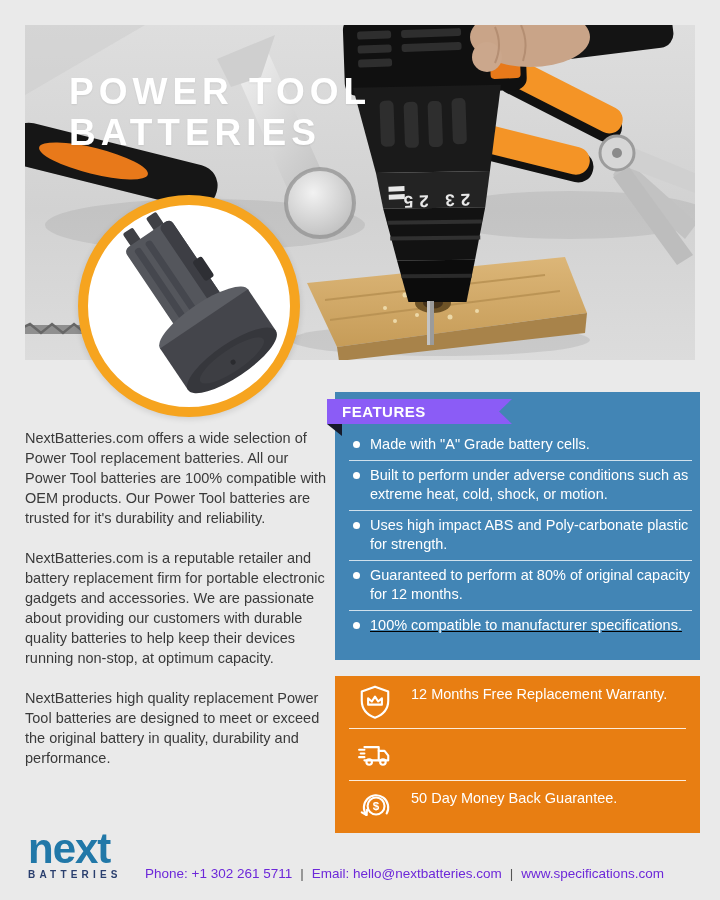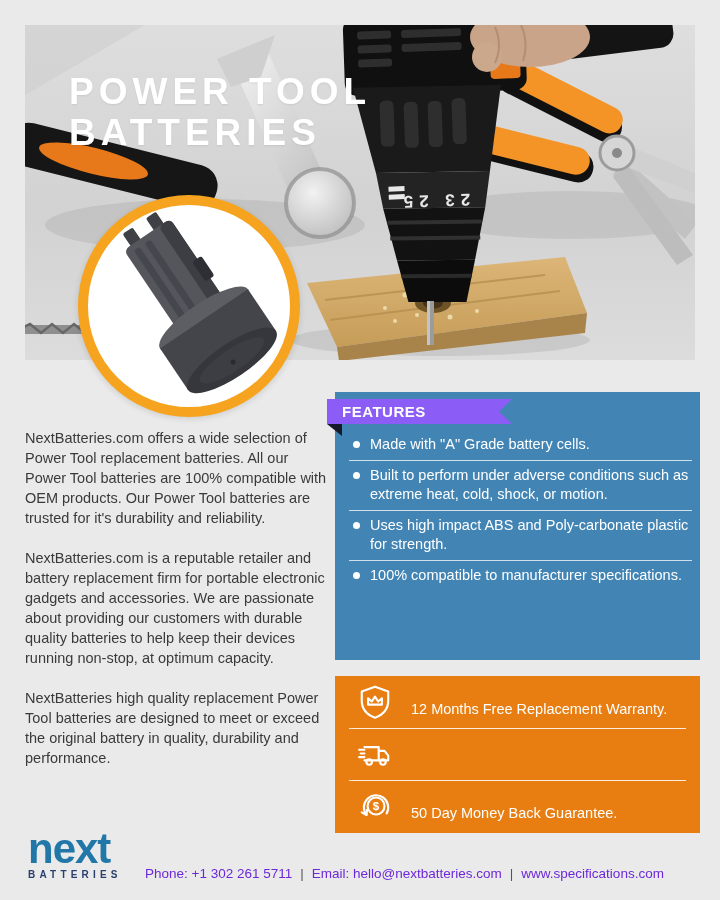--- a/index.html
+++ b/index.html
@@ -40,21 +40,21 @@
   .features-box {
     position:absolute; left:335px; top:392px; width:365px; height:268px;
     background:#4285b5;
   }
   .features-list { padding:38px 8px 8px 14px; }
   .feature-item {
     display:flex; align-items:flex-start; gap:10px;
     padding:5px 2px 6px 4px;
     border-bottom:1px solid rgba(255,255,255,0.75);
   }
-  .feature-item:last-child { border-bottom:none; }
+  .feature-item:last-child { border-bottom:none;text-decoration:underline; }
   .feature-dot {
     width:7px; height:7px; border-radius:50%; background:#ffffff;
     flex:none; margin-top:6px;
   }
   .feature-text { color:#ffffff; font-size:14.5px; line-height:19px; }
   .features-ribbon {
     position:absolute; left:327px; top:399px; width:185px; height:25px;
     background:#8b5cf6; color:#ffffff; font-weight:bold; font-size:15px;
     letter-spacing:0.5px; line-height:25px; padding-left:15px;
     clip-path:polygon(0 0, 100% 0, 93% 50%, 100% 100%, 0 100%);
@@ -65,21 +65,21 @@
     background:#161a2b; clip-path:polygon(0 0, 100% 0, 100% 100%);
     z-index:2;
   }
   
   .guarantee-box {
     position:absolute; left:335px; top:676px; width:365px; height:157px;
     background:#e87e12; padding:4px 14px;
     display:flex; flex-direction:column; justify-content:center;
   }
   .guarantee-row {
-    display:flex; align-items:flex-end; gap:18px;
+    display:flex; align-items:flex-start; gap:18px;
     padding:7px 2px 8px 8px;
     border-bottom:1px solid rgba(255,255,255,0.85);
   }
   .guarantee-row:last-child { border-bottom:none; }
   .guarantee-icon { flex:none; width:36px; height:36px; }
   .guarantee-text { color:#ffffff; font-size:14.5px; line-height:21px; }
   
   .footer-logo { position:absolute; left:28px; top:830px; width:120px; }
   .logo-primary {
     color:#2178a8; font-size:42px; font-weight:bold; line-height:38px;
@@ -260,20 +260,24 @@
     <div class="feature-item">
       <span class="feature-dot"></span>
       <span class="feature-text">Built to perform under adverse conditions such as extreme heat, cold, shock, or motion.</span>
     </div>
     <div class="feature-item">
       <span class="feature-dot"></span>
       <span class="feature-text">Uses high impact ABS and Poly-carbonate plastic for strength.</span>
     </div>
     <div class="feature-item">
       <span class="feature-dot"></span>
+      <span class="feature-text">Guaranteed to perform at 80% of original capacity for 12 months.</span>
+    </div>
+    <div class="feature-item">
+      <span class="feature-dot"></span>
       <span class="feature-text">100% compatible to manufacturer specifications.</span>
     </div>
   </div>
 </div>
 <div class="features-ribbon">FEATURES</div>
 <div class="ribbon-fold"></div>
 
 <div class="guarantee-box">
   <div class="guarantee-row">
     <svg class="guarantee-icon" viewBox="0 0 34 34" fill="none" stroke="#ffffff" stroke-width="2" stroke-linejoin="round" stroke-linecap="round">

